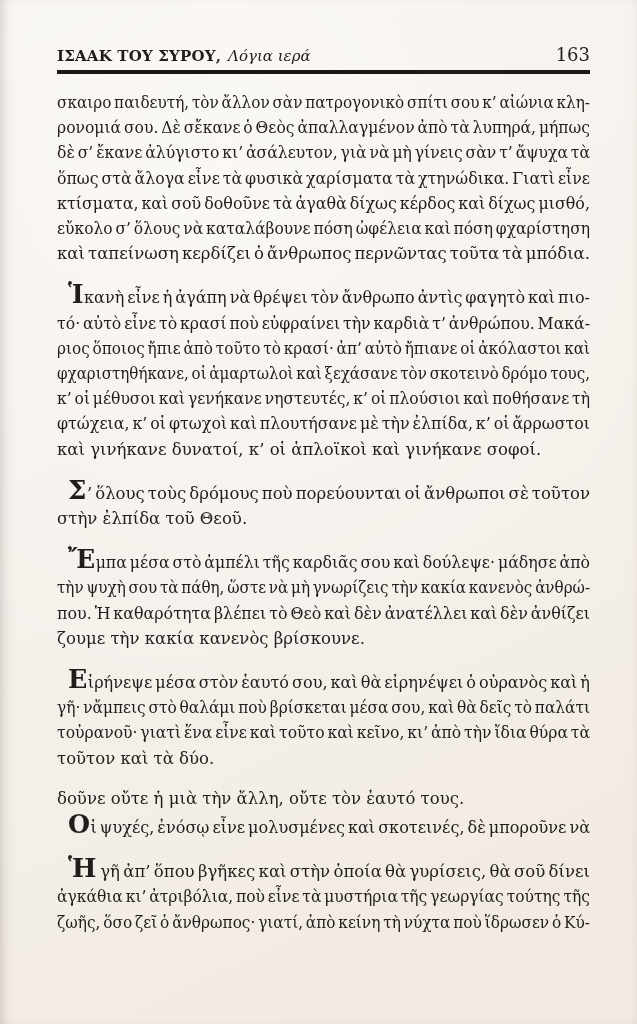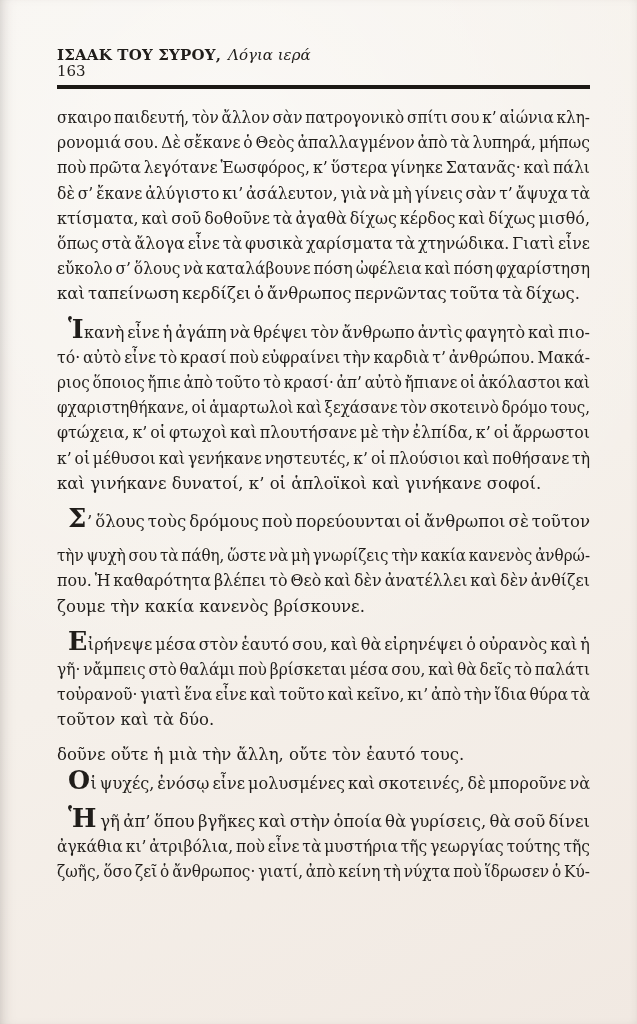--- a/index.html
+++ b/index.html
@@ -28,40 +28,39 @@
     top: 0;
   }
   .running-head {
     margin-top: 47px;
     display: flex;
     align-items: baseline;
     justify-content: space-between;
     font-size: 15px;
     line-height: 16px;
     white-space: nowrap;
-    flex-direction: column;
   }
   .head-left { display: inline-block; }
   .head-author { font-weight: bold; letter-spacing: 0.2px; }
   .head-work { font-style: italic; margin-left: 7px; }
-  .head-pagenum { font-size: 15px; }
+  .head-pagenum { font-size: 18px; }
   .head-rule {
     margin-top: 6px;
     height: 3px;
     background: #1c1915;
     border-bottom: 1px solid rgba(28,25,21,0.25);
   }
   .body-text {
     margin-top: 16px;
     font-size: 16.5px;
     line-height: 25.2px;
     text-decoration: underline;
   }
   .para { margin: 0; }
-  .para + .para { margin-top: 9px; }
+  .para + .para { margin-top: 15px; }
   .pline {
     white-space: nowrap;
     overflow: visible;
     box-sizing: border-box;
   }
   .pline.indent { padding-left: 11px; }
   .lt {
     display: inline-block;
     white-space: nowrap;
     transform-origin: 0 0;
@@ -86,40 +85,41 @@
       </span>
       <span class="head-pagenum">163</span>
     </div>
 
     <div class="head-rule"></div>
 
     <div class="body-text" id="body-region">
         <div class="para">
           <div class="pline"><span class="lt" style="word-spacing: -2.2px; transform: scaleX(0.923343);">σκαιρο παιδευτή, τὸν ἄλλον σὰν πατρογονικὸ σπίτι σου κ’ αἰώνια κλη-</span></div>
           <div class="pline"><span class="lt" style="word-spacing: -2.2px; transform: scaleX(0.943493);">ρονομιά σου. Δὲ σἔκανε ὁ Θεὸς ἀπαλλαγμένον ἀπὸ τὰ λυπηρά, μήπως</span></div>
-          <div class="pline"><span class="lt" style="word-spacing: -2.2px; transform: scaleX(0.951096);">ποὺ πρῶτα λεγότανε Ἑωσφόρος, κ’ ὕστερα γίνηκε Σατανᾶς· καὶ πάλι</span></div>
           <div class="pline"><span class="lt" style="word-spacing: -2.2px; transform: scaleX(0.946346);">δὲ σ’ ἔκανε ἀλύγιστο κι’ ἀσάλευτον, γιὰ νὰ μὴ γίνεις σὰν τ’ ἄψυχα τὰ</span></div>
+          <div class="pline"><span class="lt" style="word-spacing: -2.2px; transform: scaleX(0.956107);">ὅπως στὰ ἄλογα εἶνε τὰ φυσικὰ χαρίσματα τὰ χτηνώδικα. Γιατὶ εἶνε</span></div>
           <div class="pline"><span class="lt" style="word-spacing: -2.2px; transform: scaleX(0.963208);">κτίσματα, καὶ σοῦ δοθοῦνε τὰ ἀγαθὰ δίχως κέρδος καὶ δίχως μισθό,</span></div>
-          <div class="pline"><span class="lt" style="word-spacing: -2.2px; transform: scaleX(0.956107);">ὅπως στὰ ἄλογα εἶνε τὰ φυσικὰ χαρίσματα τὰ χτηνώδικα. Γιατὶ εἶνε</span></div>
           <div class="pline"><span class="lt" style="word-spacing: -2.2px; transform: scaleX(0.939129);">εὔκολο σ’ ὅλους νὰ καταλάβουνε πόση ὠφέλεια καὶ πόση φχαρίστηση</span></div>
-          <div class="pline"><span class="lt" style="word-spacing: -2.10547px;">καὶ ταπείνωση κερδίζει ὁ ἄνθρωπος περνῶντας τοῦτα τὰ δίχως.</span></div>
+          <div class="pline"><span class="lt" style="word-spacing: -2.10547px;">καὶ ταπείνωση κερδίζει ὁ ἄνθρωπος περνῶντας τοῦτα τὰ μπόδια.</span></div>
         </div>
         <div class="para">
           <div class="pline indent"><span class="lt" style="word-spacing: -2.2px; transform: scaleX(0.971191);"><span class="init">Ἱ</span>κανὴ εἶνε ἡ ἀγάπη νὰ θρέψει τὸν ἄνθρωπο ἀντὶς φαγητὸ καὶ πιο-</span></div>
           <div class="pline"><span class="lt" style="word-spacing: -2.2px; transform: scaleX(0.951122);">τό· αὐτὸ εἶνε τὸ κρασί ποὺ εὐφραίνει τὴν καρδιὰ τ’ ἀνθρώπου. Μακά-</span></div>
           <div class="pline"><span class="lt" style="word-spacing: -2.2px; transform: scaleX(0.925724);">ριος ὅποιος ἤπιε ἀπὸ τοῦτο τὸ κρασί· ἀπ’ αὐτὸ ἤπιανε οἱ ἀκόλαστοι καὶ</span></div>
           <div class="pline"><span class="lt" style="word-spacing: -2.2px; transform: scaleX(0.913673);">φχαριστηθήκανε, οἱ ἁμαρτωλοὶ καὶ ξεχάσανε τὸν σκοτεινὸ δρόμο τους,</span></div>
+          <div class="pline"><span class="lt" style="word-spacing: -2.2px; transform: scaleX(0.942399);">κ’ οἱ μέθυσοι καὶ γενήκανε νηστευτές, κ’ οἱ πλούσιοι καὶ ποθήσανε τὴ</span></div>
           <div class="pline"><span class="lt" style="word-spacing: -2.2px; transform: scaleX(0.960279);">φτώχεια, κ’ οἱ φτωχοὶ καὶ πλουτήσανε μὲ τὴν ἐλπίδα, κ’ οἱ ἄρρωστοι</span></div>
-          <div class="pline"><span class="lt" style="word-spacing: -2.2px; transform: scaleX(0.942399);">κ’ οἱ μέθυσοι καὶ γενήκανε νηστευτές, κ’ οἱ πλούσιοι καὶ ποθήσανε τὴ</span></div>
           <div class="pline"><span class="lt">καὶ γινήκανε δυνατοί, κ’ οἱ ἁπλοϊκοὶ καὶ γινήκανε σοφοί.</span></div>
         </div>
         <div class="para">
           <div class="pline indent"><span class="lt" style="word-spacing: -2.17708px;"><span class="init">Σ</span>’ ὅλους τοὺς δρόμους ποὺ πορεύουνται οἱ ἄνθρωποι σὲ τοῦτον</span></div>
+          <div class="pline"><span class="lt">στὴν ἐλπίδα τοῦ Θεοῦ.</span></div>
         </div>
         <div class="para">
+          <div class="pline indent"><span class="lt" style="word-spacing: -2.2px; transform: scaleX(0.954842);"><span class="init">Ἔ</span>μπα μέσα στὸ ἀμπέλι τῆς καρδιᾶς σου καὶ δούλεψε· μάδησε ἀπὸ</span></div>
           <div class="pline"><span class="lt" style="word-spacing: -2.2px; transform: scaleX(0.916767);">τὴν ψυχὴ σου τὰ πάθη, ὥστε νὰ μὴ γνωρίζεις τὴν κακία κανενὸς ἀνθρώ-</span></div>
           <div class="pline"><span class="lt" style="word-spacing: -2.2px; transform: scaleX(0.962447);">που. Ἡ καθαρότητα βλέπει τὸ Θεὸ καὶ δὲν ἀνατέλλει καὶ δὲν ἀνθίζει</span></div>
           <div class="pline"><span class="lt">ζουμε τὴν κακία κανενὸς βρίσκουνε.</span></div>
         </div>
         <div class="para">
           <div class="pline indent"><span class="lt" style="word-spacing: -2.2px; transform: scaleX(0.974904);"><span class="init">Ε</span>ἰρήνεψε μέσα στὸν ἑαυτό σου, καὶ θὰ εἰρηνέψει ὁ οὐρανὸς καὶ ἡ</span></div>
           <div class="pline"><span class="lt" style="word-spacing: -2.2px; transform: scaleX(0.932302);">γῆ· νἄμπεις στὸ θαλάμι ποὺ βρίσκεται μέσα σου, καὶ θὰ δεῖς τὸ παλάτι</span></div>
           <div class="pline"><span class="lt" style="word-spacing: -2.2px; transform: scaleX(0.944878);">τοὐρανοῦ· γιατὶ ἕνα εἶνε καὶ τοῦτο καὶ κεῖνο, κι’ ἀπὸ τὴν ἴδια θύρα τὰ</span></div>
           <div class="pline"><span class="lt">τοῦτον καὶ τὰ δύο.</span></div>
         </div>

